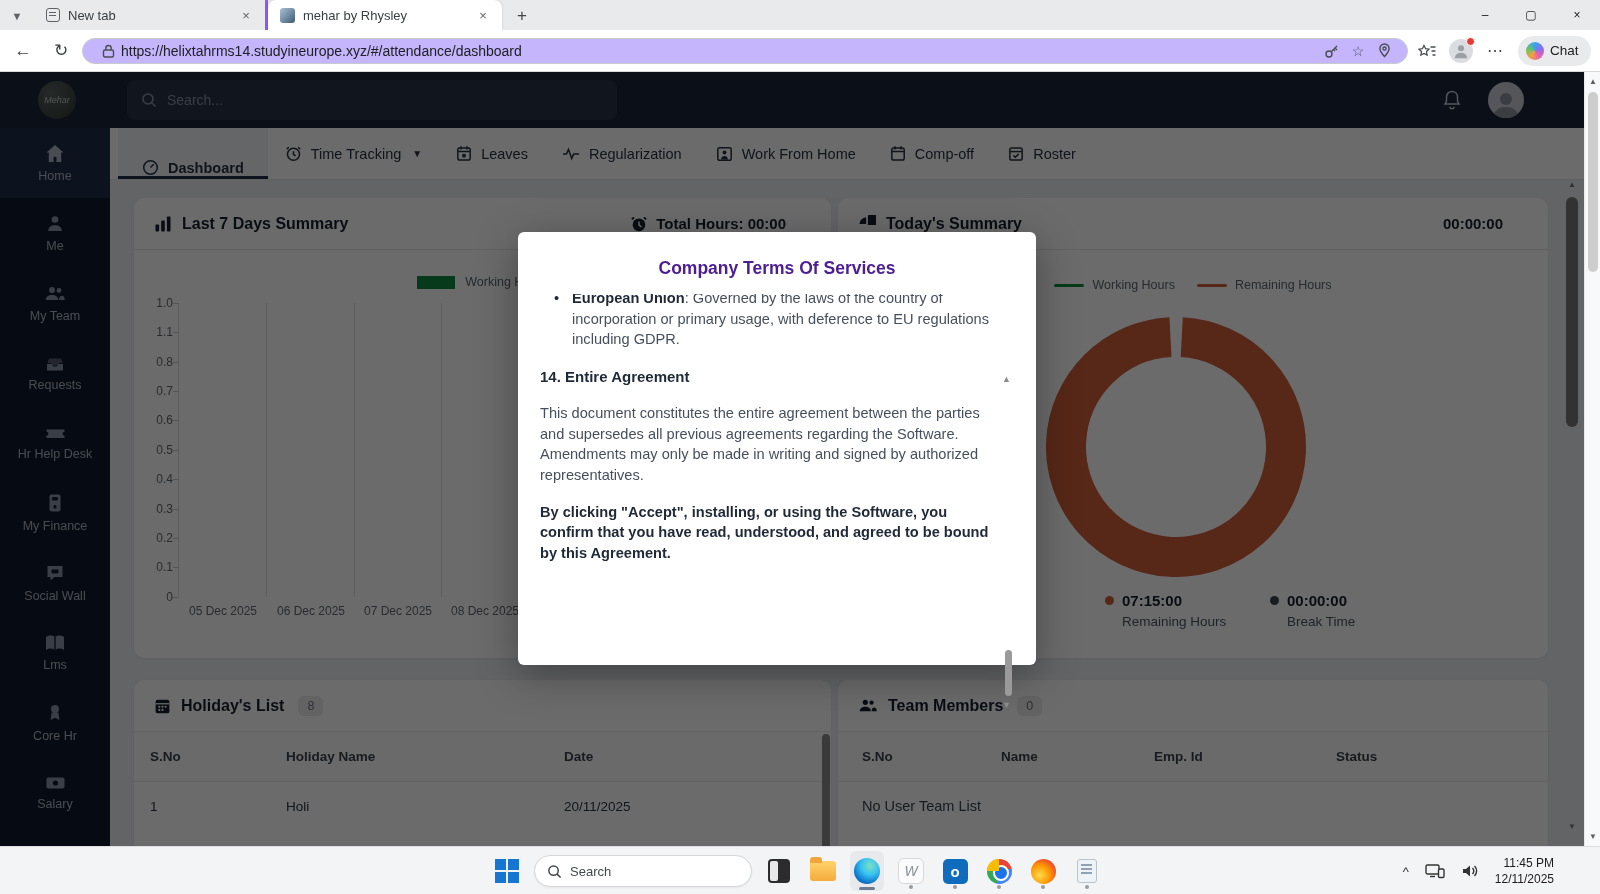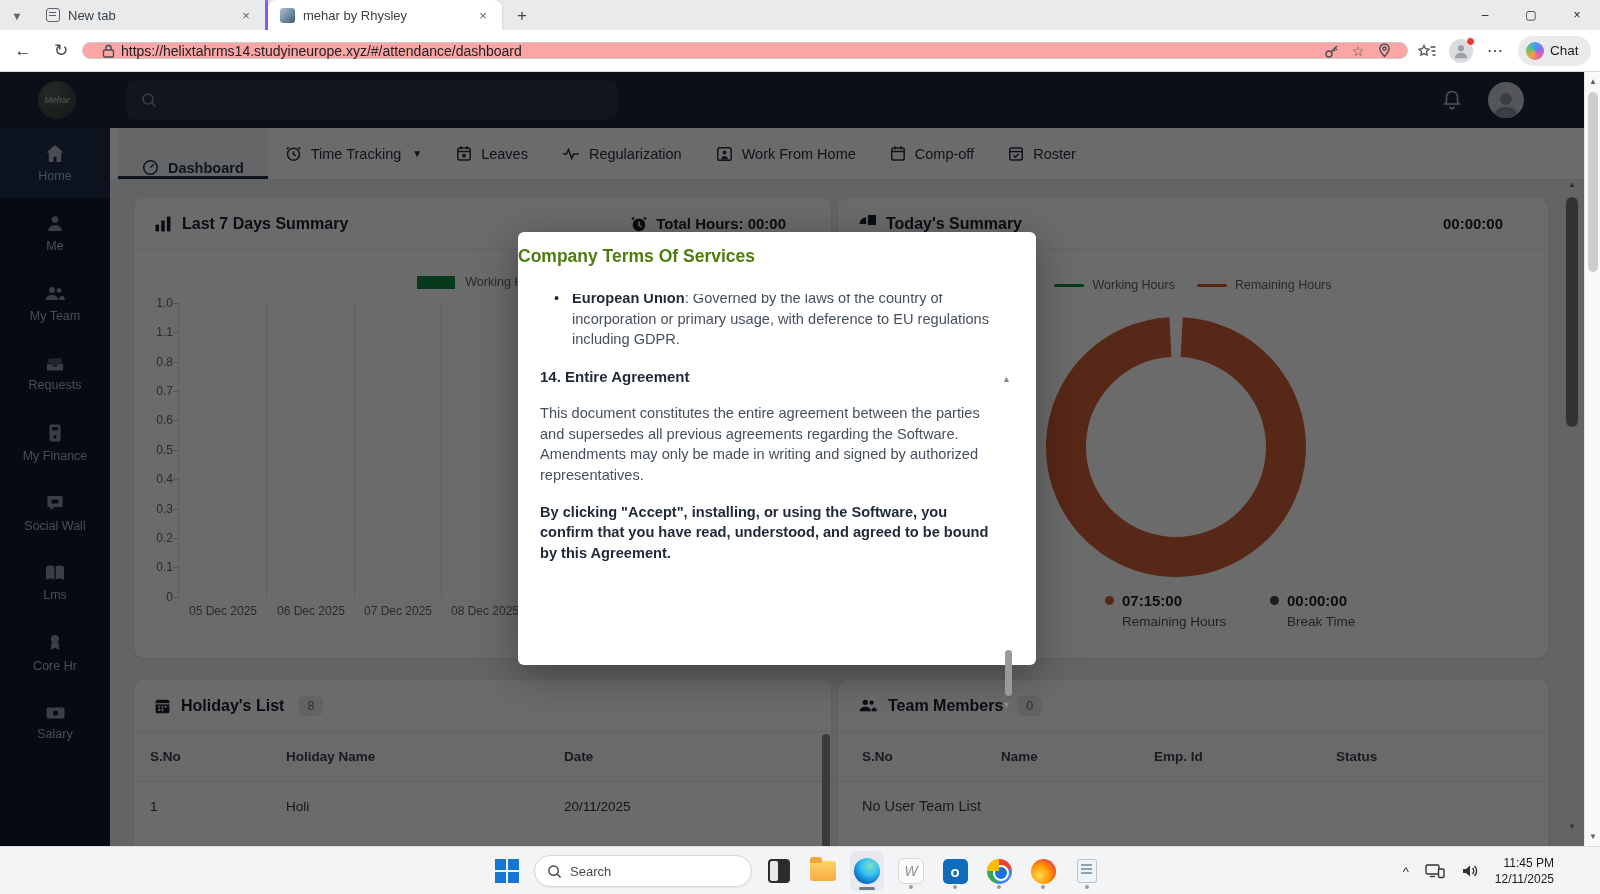--- a/index.html
+++ b/index.html
@@ -17,21 +17,21 @@
   .tab .x { color:#5f6368; font-size:13px; width:18px; height:18px; display:flex; align-items:center; justify-content:center; border-radius:4px; }
   .favicon1 { width:14px; height:14px; border:1.4px solid #5f6368; border-radius:3px; position:relative; }
   .favicon1:before { content:""; position:absolute; left:2px; top:3px; width:7px; height:1.4px; background:#5f6368; box-shadow:0 3px 0 #5f6368; }
   .favicon2 { width:15px; height:15px; border-radius:3px; background:linear-gradient(135deg,#aebfce 0%,#6e8aa3 55%,#3f586e 100%); }
   .newtab-btn { width:28px; height:28px; margin-left:6px; display:flex; align-items:center; justify-content:center; color:#444; font-size:17px; }
   .wincontrols { position:absolute; right:0; top:0; height:30px; display:flex; }
   .wc { width:46px; height:30px; display:flex; align-items:center; justify-content:center; color:#222; font-size:12px; }
 
   .addressbar { position:absolute; left:0; top:30px; width:1600px; height:42px; background:#fff; border-bottom:1px solid #d6d8da; display:flex; align-items:center; }
   .nav-ico { width:30px; height:30px; display:flex; align-items:center; justify-content:center; color:#3c4043; font-size:17px; margin-left:8px; }
-  .url-pill { height:17px; flex:0 0 1326px; margin-left:6px; border:1px solid #c8cacd; border-radius:15px; background:#fca5a5; display:flex; align-items:center; padding:0 10px 0 12px; }
+  .url-pill { height:26px; flex:0 0 1326px; margin-left:6px; border:1px solid #c8cacd; border-radius:15px; background:#c4b5fd; display:flex; align-items:center; padding:0 10px 0 12px; }
   .url-text { flex:1; border:0; outline:none; font-size:14px; color:#202124; background:transparent; font-family:"Liberation Sans",sans-serif; }
   .pill-ico { width:26px; height:26px; display:flex; align-items:center; justify-content:center; color:#4a4d51; font-size:14px; }
   .bar-ico { width:30px; height:30px; display:flex; align-items:center; justify-content:center; color:#444; margin-left:4px; }
   .avatar-mini { width:24px; height:24px; border-radius:50%; background:#dadce0; position:relative; overflow:visible; }
   .avatar-mini svg { position:absolute; left:3px; top:3px; }
   .avatar-mini .dot { position:absolute; right:-2px; top:-2px; width:9px; height:9px; background:#e53935; border-radius:50%; border:1.5px solid #fff; }
   .chat-btn { height:30px; border-radius:15px; background:#e9eaec; display:flex; align-items:center; gap:6px; padding:0 12px 0 8px; font-size:13.5px; color:#202124; margin-left:8px; }
   .copilot { width:18px; height:18px; border-radius:50%; background:conic-gradient(#3aa0f3,#8e6cf0,#e961a8,#f6a23b,#65c466,#3aa0f3); }
 
   
@@ -96,21 +96,21 @@
 
   
   .inner-sb-up { position:absolute; left:1565px; top:108px; width:14px; text-align:center; font-size:8px; color:#777; }
   .inner-sb-thumb { position:absolute; left:1566px; top:125px; width:12px; height:230px; background:#777; border-radius:6px; }
   .inner-sb-down { position:absolute; left:1565px; top:750px; width:14px; text-align:center; font-size:8px; color:#777; }
 
   .dim { position:absolute; inset:0; background:rgba(0,0,0,.58); }
 
   
   .modal { position:absolute; left:518px; top:160px; width:518px; height:433px; background:#fff; border-radius:6px; box-shadow:0 10px 40px rgba(0,0,0,.35); }
-  .m-title { text-align:left; font-size:17.5px; font-weight:bold; color:#4d7c0f; margin-top:14px; }
+  .m-title { text-align:center; font-size:17.5px; font-weight:bold; color:#4c1d95; margin-top:26px; }
   .m-body { position:absolute; left:22px; right:40px; top:62px; bottom:10px; overflow:hidden; font-size:14.6px; line-height:20.7px; color:#46505c; }
   .m-bullet { position:relative; padding-left:32px; margin-top:-6px; }
   .m-bullet:before { content:"•"; position:absolute; left:14px; top:0; color:#1f2937; }
   .m-b { font-weight:bold; color:#1f2937; }
   .m-h { font-size:15px; font-weight:bold; color:#1f2937; margin-top:17px; }
   .m-p { margin-top:15px; }
   .m-confirm { margin-top:16px; font-weight:bold; color:#1f2937; }
   .m-btnrow { margin-top:17px; text-align:right; padding-right:8px; }
   .accept-btn { display:inline-block; background:#1a73e8; color:#fff; font-weight:bold; font-size:15px; border:0; border-radius:8px; padding:11px 22px; font-family:"Liberation Sans",sans-serif; }
   .m-sb-up { position:absolute; right:25px; top:142px; font-size:9px; color:#8a8a8a; }
@@ -224,20 +224,21 @@
 
   <div class="viewport">
 
     <div class="app-header">
       <div class="logo">Mehar</div>
       <div class="hsearch">
         <svg width="16" height="16" viewBox="0 0 16 16">
             <circle cx="7" cy="7" r="5" fill="none" stroke="#8a93a3" stroke-width="1.6"></circle>
             <path d="M10.8 10.8L14.5 14.5" stroke="#8a93a3" stroke-width="1.6"></path>
           </svg>
+        <input placeholder="Search..." style="">
       </div>
       <div class="hdr-right">
         <svg width="20" height="22" viewBox="0 0 20 22">
             <path d="M10 2.5c3.2 0 5.5 2.4 5.5 5.8v3.9l1.6 2.9H2.9l1.6-2.9V8.3C4.5 4.9 6.8 2.5 10 2.5z" fill="none" stroke="#c3cad6" stroke-width="1.5"></path>
             <path d="M8 17.8a2 2 0 004 0" fill="none" stroke="#c3cad6" stroke-width="1.5"></path>
           </svg>
         <span class="havatar">
             <svg width="34" height="30" viewBox="0 0 34 30">
               <circle cx="17" cy="11" r="6" fill="#8b949f"></circle>
               <path d="M4 30c1-8 6.4-11 13-11s12 3 13 11z" fill="#8b949f"></path>
@@ -268,20 +269,26 @@
             <path d="M15 16c0-2.6 1.2-4.2 3-4.2 1.6 0 2.8 1.6 2.8 4.2z" fill="#8b94a7"></path>
           </svg>
         <span>My Team</span>
       </div>
       <div class="side-item">
         <svg width="20" height="18" viewBox="0 0 20 18">
             <path d="M2 10h4.6l1.6 2.6h3.6L13.4 10H18v6.5H2z" fill="#8b94a7"></path>
             <path d="M4 4.5h12l1.6 4.5h-3.4l-1.6 2.6H7.4L5.8 9H2.4z" fill="#8b94a7" opacity=".55"></path>
           </svg>
         <span>Requests</span>
+      </div>
+      <div class="side-item">
+        <svg width="21" height="16" viewBox="0 0 21 16">
+            <path d="M1.5 4.5h18v2.3a1.9 1.9 0 000 3.8v2.3h-18V10.6a1.9 1.9 0 000-3.8z" fill="#8b94a7"></path>
+          </svg>
+        <span>Hr Help Desk</span>
       </div>
       <div class="side-item">
         <svg width="18" height="20" viewBox="0 0 18 20">
             <rect x="3.5" y="1.5" width="11" height="17" rx="2" fill="#8b94a7"></rect>
             <rect x="6" y="4" width="6" height="3.6" rx="1" fill="#101a2c"></rect>
             <rect x="7.6" y="12" width="2.8" height="3.6" rx="1.2" fill="#101a2c"></rect>
           </svg>
         <span>My Finance</span>
       </div>
       <div class="side-item">

